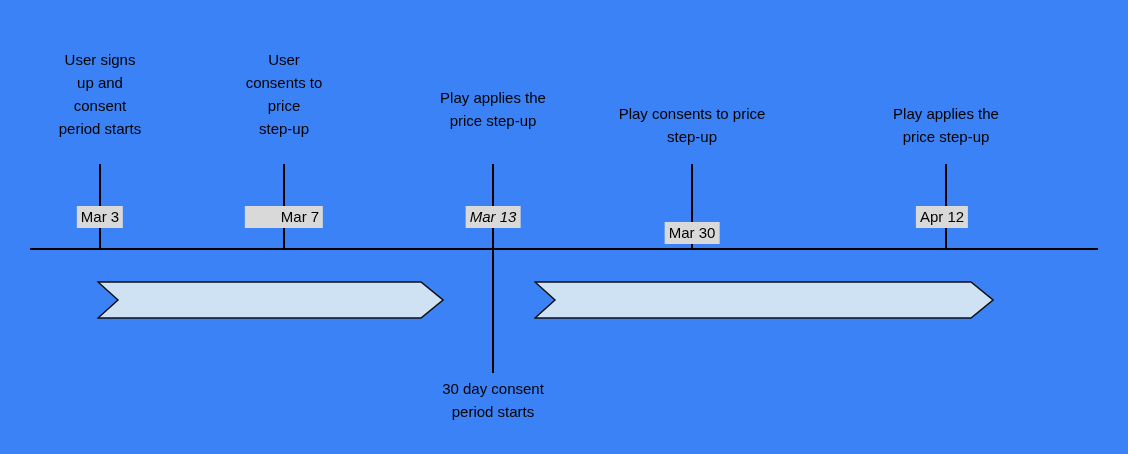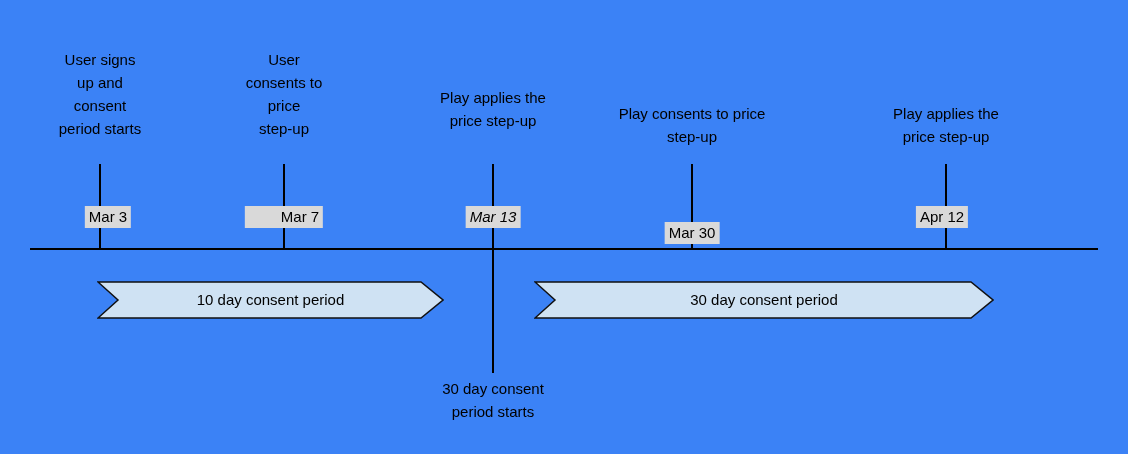--- a/index.html
+++ b/index.html
@@ -104,35 +104,33 @@
 step-up</div>
   <div class="event-label" style="left:946px; top:102px;">Play applies the
 price step-up</div>
 
   <div class="tick" style="left:100px;"></div>
   <div class="tick" style="left:284px;"></div>
   <div class="tick" style="left:493px;"></div>
   <div class="tick" style="left:692px;"></div>
   <div class="tick" style="left:946px;"></div>
 
-  <div class="date-badge" style="left:100px;margin-left:8px;">Mar 3</div>
+  <div class="date-badge" style="left:100px;">Mar 3</div>
   <div class="date-badge" style="left:284px;padding-left:36px;">Mar 7</div>
   <div class="date-badge" style="left:493px;font-style:italic;">Mar 13</div>
   <div class="date-badge" style="left:692px;margin-top:16px;">Mar 30</div>
   <div class="date-badge" style="left:942px;">Apr 12</div>
 
   <div class="timeline-axis"></div>
 
   <svg class="period-arrow-svg" style="left:97px;" width="347" height="38" viewBox="0 0 347 38">
     <polygon points="1,1 324,1 346,19 324,37 1,37 21,19" style="fill: var(--period-fill, #cfe2f3); stroke: var(--period-border, #111); stroke-width: 1.5;"></polygon>
   </svg>
-  <div class="period-label" style="left:97px; width:347px;">10 day consent period</div>
 
   <svg class="period-arrow-svg" style="left:534px;" width="460" height="38" viewBox="0 0 460 38">
     <polygon points="1,1 437,1 459,19 437,37 1,37 21,19" style="fill: var(--period-fill, #cfe2f3); stroke: var(--period-border, #111); stroke-width: 1.5;"></polygon>
   </svg>
-  <div class="period-label" style="left:534px; width:460px;">30 day consent period</div>
 
   <div class="connector"></div>
   <div class="footnote">30 day consent
 period starts</div>
 
 </div>
 
 </body></html>

